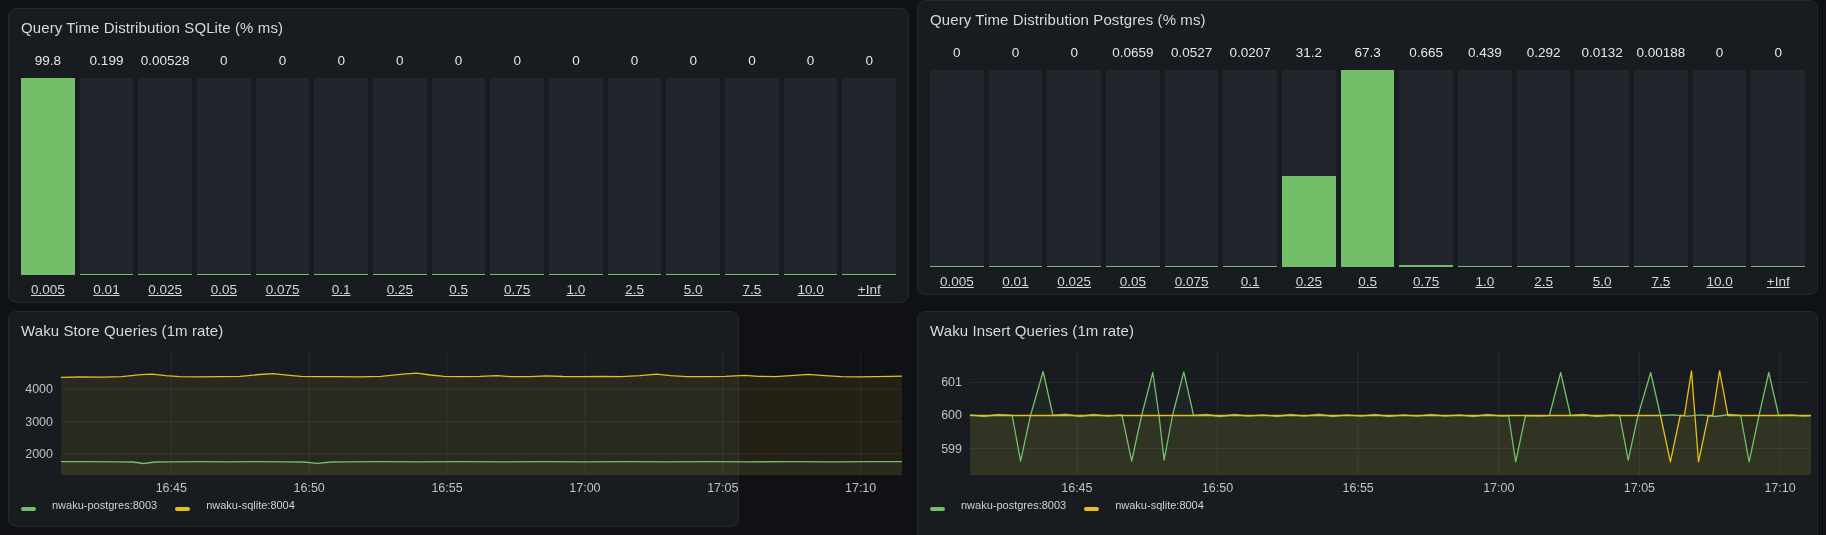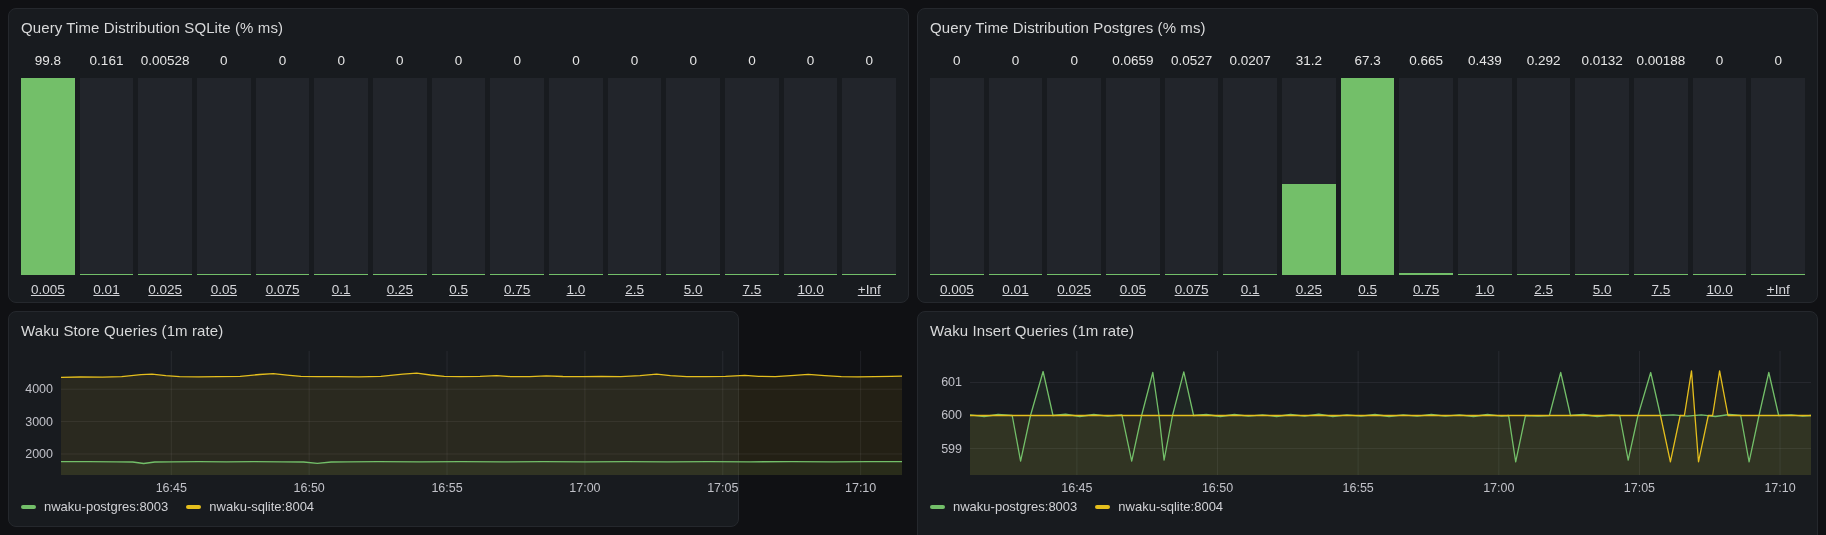--- a/index.html
+++ b/index.html
@@ -7,59 +7,59 @@
     width:1826px;height:535px;position:relative;overflow:hidden;
     background:#101114;
     font-family:"Liberation Sans",sans-serif;
   }
   .panel{
     position:absolute;box-sizing:border-box;
     background:#181b1f;border:1px solid #25282d;border-radius:8px;
     display:flex;flex-direction:column;
   }
   #panel-sqlite{left:8px;top:8px;width:901px;height:295px;}
-  #panel-postgres{left:917px;top:8px;width:901px;height:295px;}
+  #panel-postgres{left:917px;top:0;width:901px;height:295px;}
   #panel-store{left:8px;top:311px;width:731px;height:216px;}
   #panel-insert{left:917px;top:311px;width:901px;height:252px;}
   .panel-header{
     padding:9px 12px 0 12px;height:20px;line-height:20px;flex:none;
     font-size:15px;font-weight:500;color:#d8d9da;letter-spacing:.1px;cursor:pointer;
     white-space:nowrap;overflow:hidden;
   }
   
   .bars{flex:1;display:flex;gap:5px;padding:14px 12px 0 12px;box-sizing:border-box;min-height:0;}
   .bar-col{flex:1;display:flex;flex-direction:column;min-width:0;}
   .bar-val{height:18px;line-height:18px;margin-bottom:8px;text-align:center;
     font-size:13.5px;color:#e5e5e5;white-space:nowrap;}
   .bar-track{flex:1;position:relative;background:#22252b;overflow:hidden;}
   .bar-fill{position:absolute;left:0;right:0;bottom:0;min-height:1.5px;}
   .bar-cat{height:27px;line-height:30px;text-align:center;font-size:13.5px;color:#d4d5d9;white-space:nowrap;text-decoration:underline;}
   
   .ts-body{flex:none;margin:2px 4px 0 12px;position:relative;}
   .ts-svg{display:block;}
   .legend{flex:none;display:flex;align-items:center;gap:18px;padding:2px 12px 8px 12px;}
-  .legend-item{display:flex;align-items:center;gap:8px;font-size:13px;color:#d0d1d5;cursor:pointer;}
+  .legend-item{display:flex;align-items:flex-end;gap:16px;font-size:11px;color:#d0d1d5;cursor:pointer;}
   .dash{width:15px;height:4px;border-radius:2px;flex:none;}
   svg text{font-family:"Liberation Sans",sans-serif;font-size:12.5px;fill:#c0c1c8;}
 </style>
 </head>
 <body>
 
 <div class="panel" id="panel-sqlite">
   <div class="panel-header">Query Time Distribution SQLite (% ms)</div>
   <div class="bars">
       <div class="bar-col">
         <div class="bar-val">99.8</div>
         <div class="bar-track">
           <div class="bar-fill" style="background: rgb(115, 191, 105); height: 100%;"></div>
         </div>
         <div class="bar-cat">0.005</div>
       </div>
       <div class="bar-col">
-        <div class="bar-val">0.161</div>
+        <div class="bar-val">0.199</div>
         <div class="bar-track">
           <div class="bar-fill" style="background: rgb(115, 191, 105); height: 0.161323%;"></div>
         </div>
         <div class="bar-cat">0.01</div>
       </div>
       <div class="bar-col">
         <div class="bar-val">0.00528</div>
         <div class="bar-track">
           <div class="bar-fill" style="background: rgb(115, 191, 105); height: 0.0052905%;"></div>
         </div>

